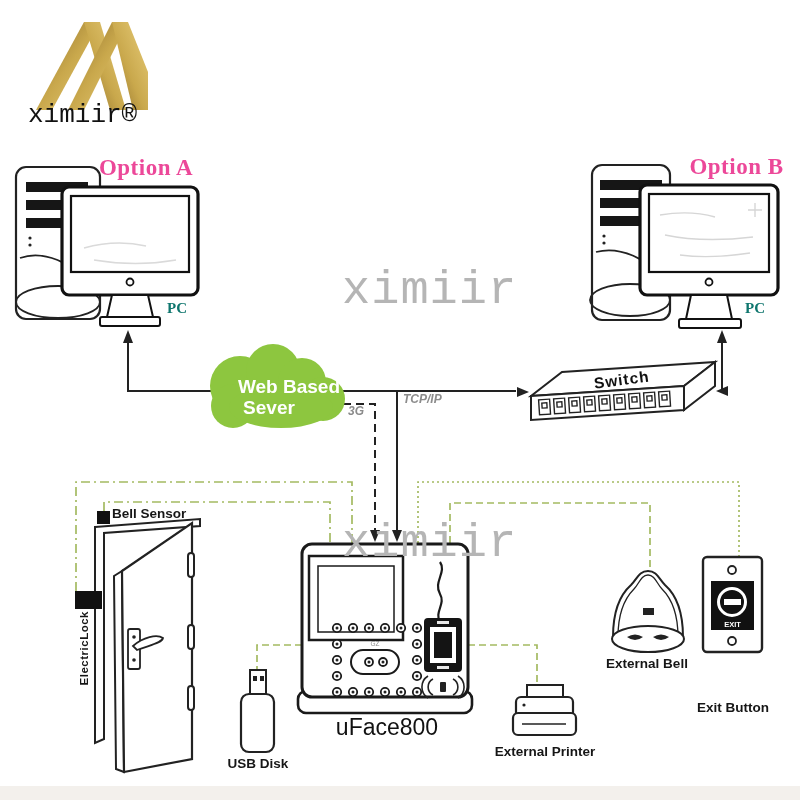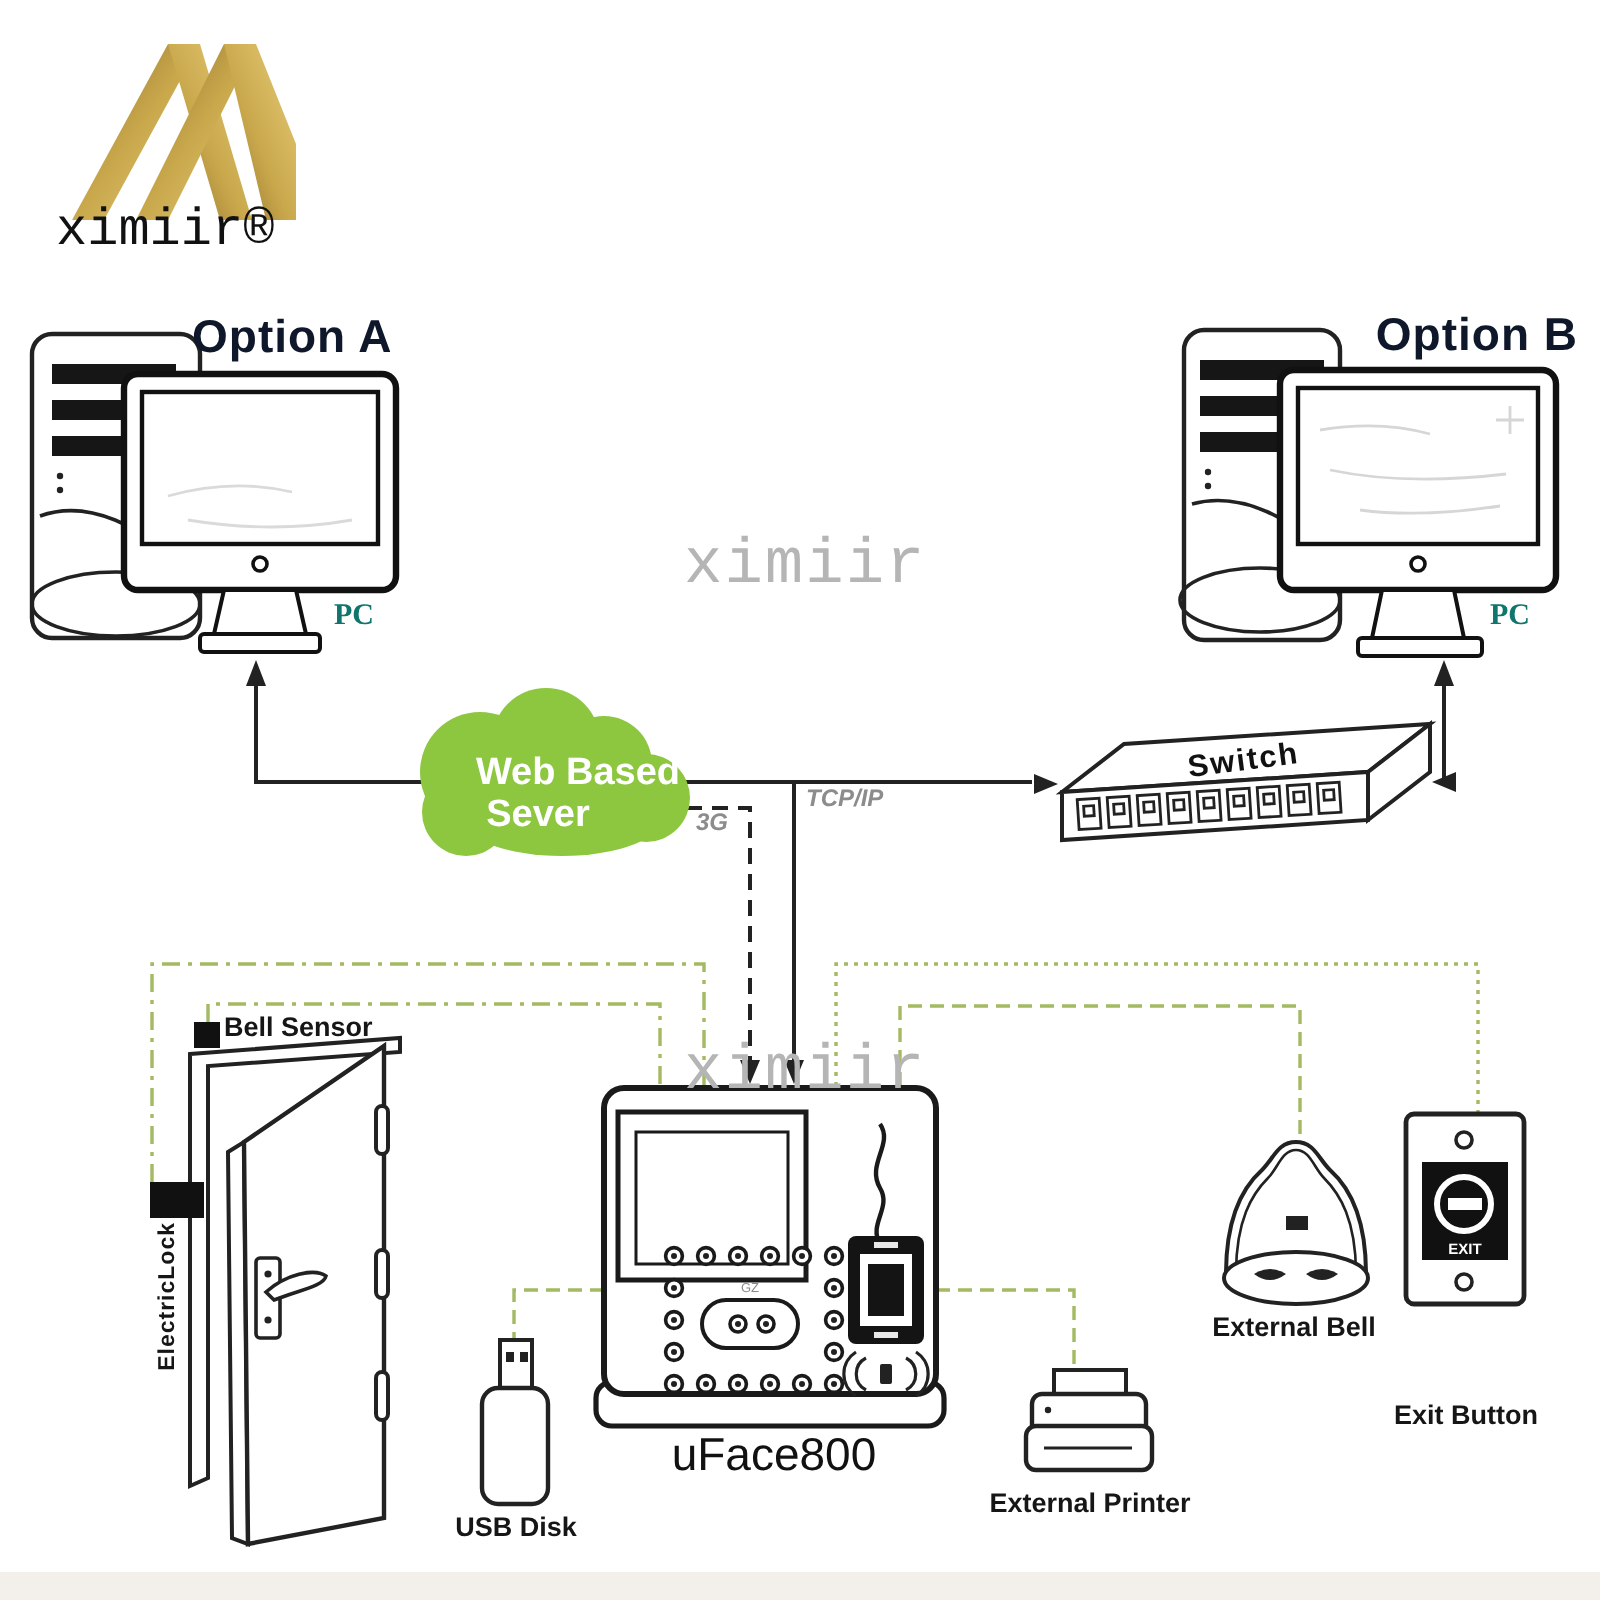--- a/index.html
+++ b/index.html
@@ -3,25 +3,25 @@
 <meta charset="utf-8">
 <style>
   html,body{margin:0;padding:0;}
   body{
     width:800px;height:800px;position:relative;background:#ffffff;
     font-family:"Liberation Sans",sans-serif;overflow:hidden;
   }
   #art{position:absolute;left:0;top:0;z-index:1;}
   .lbl{position:absolute;z-index:3;color:#161616;font-weight:700;font-size:13.5px;white-space:nowrap;}
   .center{text-align:center;}
-  .opt{color:#0f172a;font-size:23px;font-weight:700;letter-spacing:0.5px;}
+  .opt{color:#ec4899;font-size:23px;font-weight:700;letter-spacing:0.5px;font-family:Liberation Serif, serif;}
   .pc{font-size:15px;font-weight:700;color:#0f766e;font-family:Liberation Serif, serif;}
   .cloudtxt{color:#fff;font-size:19px;font-weight:700;z-index:4;}
   .gray{color:#8C8C8C;font-size:12px;font-weight:600;font-style:italic;}
-  .watermark{font-family:"Liberation Mono",monospace;font-size:32px;color:#B5B5B5;
+  .watermark{font-family:"Liberation Mono",monospace;font-size:47px;color:#B5B5B5;
     letter-spacing:1px;z-index:5;font-weight:400;}
   .logo-word{font-family:"Liberation Mono",monospace;font-size:26px;font-weight:400;color:#111;}
   .vertical{writing-mode:vertical-rl;transform:rotate(180deg);font-size:11.5px;font-weight:700;letter-spacing:0.5px;}
   .uface{font-size:23px;font-weight:400;color:#111;}
   .footer-strip{position:absolute;left:0;top:786px;width:800px;height:14px;background:#F3F0EC;z-index:0;}
 </style>
 </head>
 <body>
 
 <div class="footer-strip"></div>
@@ -264,21 +264,21 @@
     <rect x="516" y="697" width="57" height="21" rx="5" stroke-width="2.2"></rect>
     <rect x="513" y="713" width="63" height="22" rx="5" stroke-width="2.2"></rect>
     <circle cx="524" cy="705" r="1.6" fill="#222" stroke="none"></circle>
     <path d="M522,724 L566,724" stroke-width="1.4"></path>
   </g>
 </svg>
 
 <div class="lbl logo-word" style="left:28px;top:100px;width:130px;">ximiir®</div>
 
 <div class="lbl opt center" style="left:96px;top:155px;width:100px;">Option A</div>
-<div class="lbl opt center" style="left:684px;top:154px;width:105px;text-align:right;">Option B</div>
+<div class="lbl opt center" style="left:684px;top:154px;width:105px;">Option B</div>
 
 <div class="lbl pc center" style="left:162px;top:300px;width:30px;">PC</div>
 <div class="lbl pc center" style="left:740px;top:300px;width:30px;">PC</div>
 
 <div class="lbl cloudtxt center" style="left:230px;top:376px;width:118px;">Web Based</div>
 <div class="lbl cloudtxt center" style="left:214px;top:397px;width:110px;">Sever</div>
 
 <div class="lbl gray center" style="left:342px;top:404px;width:28px;">3G</div>
 <div class="lbl gray" style="left:403px;top:392px;width:52px;">TCP/IP</div>
 

